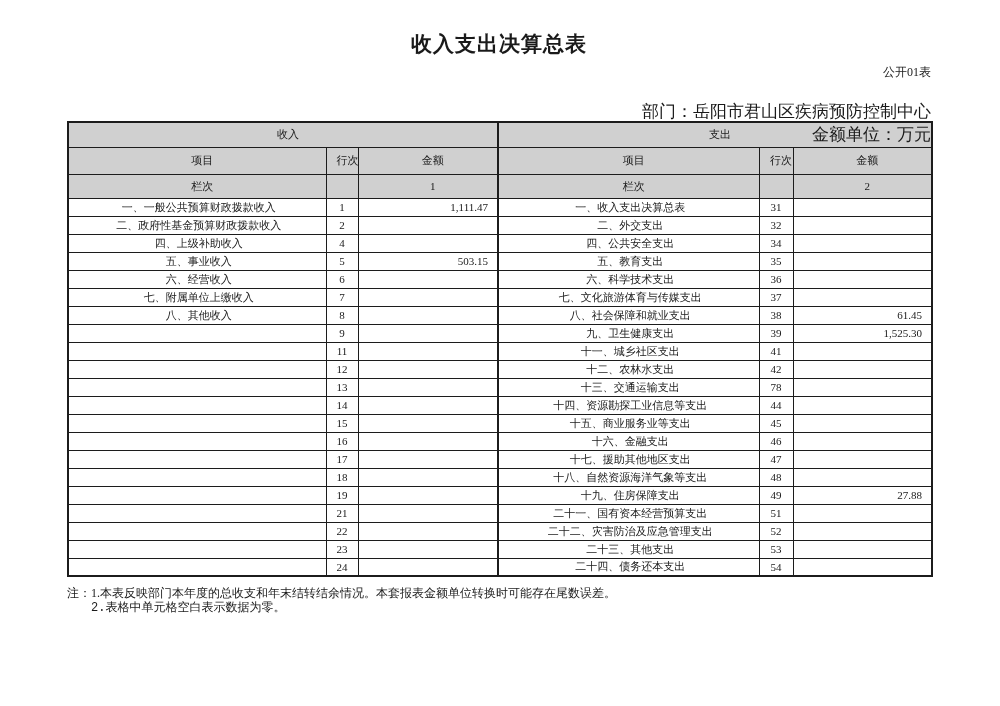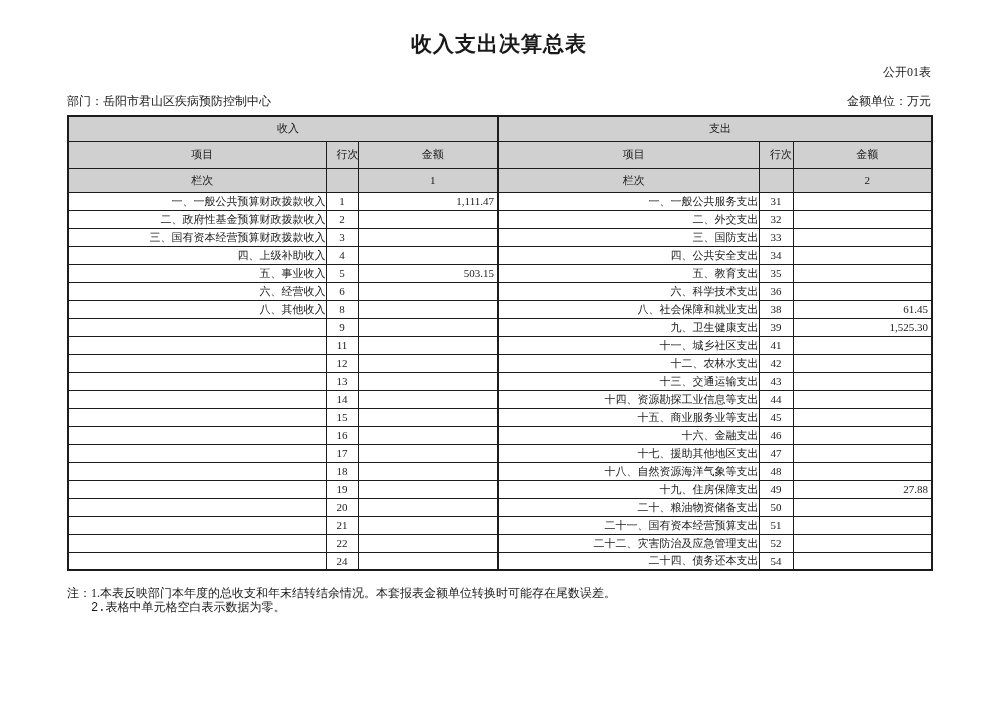--- a/index.html
+++ b/index.html
@@ -23,23 +23,24 @@
   .table-code-line {
     text-align:right;
     font-size:12px;
     margin-top:6px;
     height:16px;
   }
   .meta-row {
     display:flex;
     justify-content:space-between;
     align-items:flex-end;
-    font-size:12px;
-    margin-top:14px;
+    font-size:17px;
+    margin-top:20px;
     height:16px;
+    flex-direction:column;
   }
   table.main {
     border-collapse:collapse;
     table-layout:fixed;
     width:864px;
     margin-top:5px;
     border:2px solid #1c1c1c;
   }
   table.main td {
     border:1px solid #1c1c1c;
@@ -51,27 +52,27 @@
     background:#d0d0d0;
     text-align:center;
     font-size:12px;
     padding-left:10px;
   }
   .sec-div { border-left-width:2px !important; }
   tr.hrow1 td { height:25px; }
   tr.hrow2 td { height:27px;margin-left:16px; }
   tr.hrow3 td { height:24px; }
   tbody.data td { height:18px; }
-  .cell-item  { text-align:right;  padding-left:3px; }
+  .cell-item  { text-align:center;  padding-left:3px; }
   .cell-line  { text-align:center; }
-  .cell-amount{ text-align:right; padding-right:3px; }
+  .cell-amount{ text-align:right; padding-right:9px; }
   .notes {
     font-size:12px;
     line-height:15px;
-    margin-top:15px;
+    margin-top:9px;
   }
   .note-2 { padding-left:24px;font-family:Liberation Mono, monospace; }
 </style>
 </head>
 <body>
 
 <div class="content">
 
   <div class="doc-title">收入支出决算总表</div>
 
@@ -111,38 +112,30 @@
         <td class="hdr sec-div">栏次</td>
         <td class="hdr"></td>
         <td class="hdr">2</td>
       </tr>
     </thead>
     <tbody class="data">
         <tr>
           <td class="cell-item">一、一般公共预算财政拨款收入</td>
           <td class="cell-line">1</td>
           <td class="cell-amount">1,111.47</td>
-          <td class="cell-item sec-div">一、一般公共服务支出</td>
+          <td class="cell-item sec-div">一、收入支出决算总表</td>
           <td class="cell-line">31</td>
           <td class="cell-amount"></td>
         </tr>
         <tr>
           <td class="cell-item">二、政府性基金预算财政拨款收入</td>
           <td class="cell-line">2</td>
           <td class="cell-amount"></td>
           <td class="cell-item sec-div">二、外交支出</td>
           <td class="cell-line">32</td>
-          <td class="cell-amount"></td>
-        </tr>
-        <tr>
-          <td class="cell-item">三、国有资本经营预算财政拨款收入</td>
-          <td class="cell-line">3</td>
-          <td class="cell-amount"></td>
-          <td class="cell-item sec-div">三、国防支出</td>
-          <td class="cell-line">33</td>
           <td class="cell-amount"></td>
         </tr>
         <tr>
           <td class="cell-item">四、上级补助收入</td>
           <td class="cell-line">4</td>
           <td class="cell-amount"></td>
           <td class="cell-item sec-div">四、公共安全支出</td>
           <td class="cell-line">34</td>
           <td class="cell-amount"></td>
         </tr>
@@ -156,20 +149,28 @@
         </tr>
         <tr>
           <td class="cell-item">六、经营收入</td>
           <td class="cell-line">6</td>
           <td class="cell-amount"></td>
           <td class="cell-item sec-div">六、科学技术支出</td>
           <td class="cell-line">36</td>
           <td class="cell-amount"></td>
         </tr>
         <tr>
+          <td class="cell-item">七、附属单位上缴收入</td>
+          <td class="cell-line">7</td>
+          <td class="cell-amount"></td>
+          <td class="cell-item sec-div">七、文化旅游体育与传媒支出</td>
+          <td class="cell-line">37</td>
+          <td class="cell-amount"></td>
+        </tr>
+        <tr>
           <td class="cell-item">八、其他收入</td>
           <td class="cell-line">8</td>
           <td class="cell-amount"></td>
           <td class="cell-item sec-div">八、社会保障和就业支出</td>
           <td class="cell-line">38</td>
           <td class="cell-amount">61.45</td>
         </tr>
         <tr>
           <td class="cell-item"></td>
           <td class="cell-line">9</td>
@@ -192,21 +193,21 @@
           <td class="cell-amount"></td>
           <td class="cell-item sec-div">十二、农林水支出</td>
           <td class="cell-line">42</td>
           <td class="cell-amount"></td>
         </tr>
         <tr>
           <td class="cell-item"></td>
           <td class="cell-line">13</td>
           <td class="cell-amount"></td>
           <td class="cell-item sec-div">十三、交通运输支出</td>
-          <td class="cell-line">43</td>
+          <td class="cell-line">78</td>
           <td class="cell-amount"></td>
         </tr>
         <tr>
           <td class="cell-item"></td>
           <td class="cell-line">14</td>
           <td class="cell-amount"></td>
           <td class="cell-item sec-div">十四、资源勘探工业信息等支出</td>
           <td class="cell-line">44</td>
           <td class="cell-amount"></td>
         </tr>
@@ -245,40 +246,40 @@
         <tr>
           <td class="cell-item"></td>
           <td class="cell-line">19</td>
           <td class="cell-amount"></td>
           <td class="cell-item sec-div">十九、住房保障支出</td>
           <td class="cell-line">49</td>
           <td class="cell-amount">27.88</td>
         </tr>
         <tr>
           <td class="cell-item"></td>
-          <td class="cell-line">20</td>
-          <td class="cell-amount"></td>
-          <td class="cell-item sec-div">二十、粮油物资储备支出</td>
-          <td class="cell-line">50</td>
-          <td class="cell-amount"></td>
-        </tr>
-        <tr>
-          <td class="cell-item"></td>
           <td class="cell-line">21</td>
           <td class="cell-amount"></td>
           <td class="cell-item sec-div">二十一、国有资本经营预算支出</td>
           <td class="cell-line">51</td>
           <td class="cell-amount"></td>
         </tr>
         <tr>
           <td class="cell-item"></td>
           <td class="cell-line">22</td>
           <td class="cell-amount"></td>
           <td class="cell-item sec-div">二十二、灾害防治及应急管理支出</td>
           <td class="cell-line">52</td>
+          <td class="cell-amount"></td>
+        </tr>
+        <tr>
+          <td class="cell-item"></td>
+          <td class="cell-line">23</td>
+          <td class="cell-amount"></td>
+          <td class="cell-item sec-div">二十三、其他支出</td>
+          <td class="cell-line">53</td>
           <td class="cell-amount"></td>
         </tr>
         <tr>
           <td class="cell-item"></td>
           <td class="cell-line">24</td>
           <td class="cell-amount"></td>
           <td class="cell-item sec-div">二十四、债务还本支出</td>
           <td class="cell-line">54</td>
           <td class="cell-amount"></td>
         </tr>

